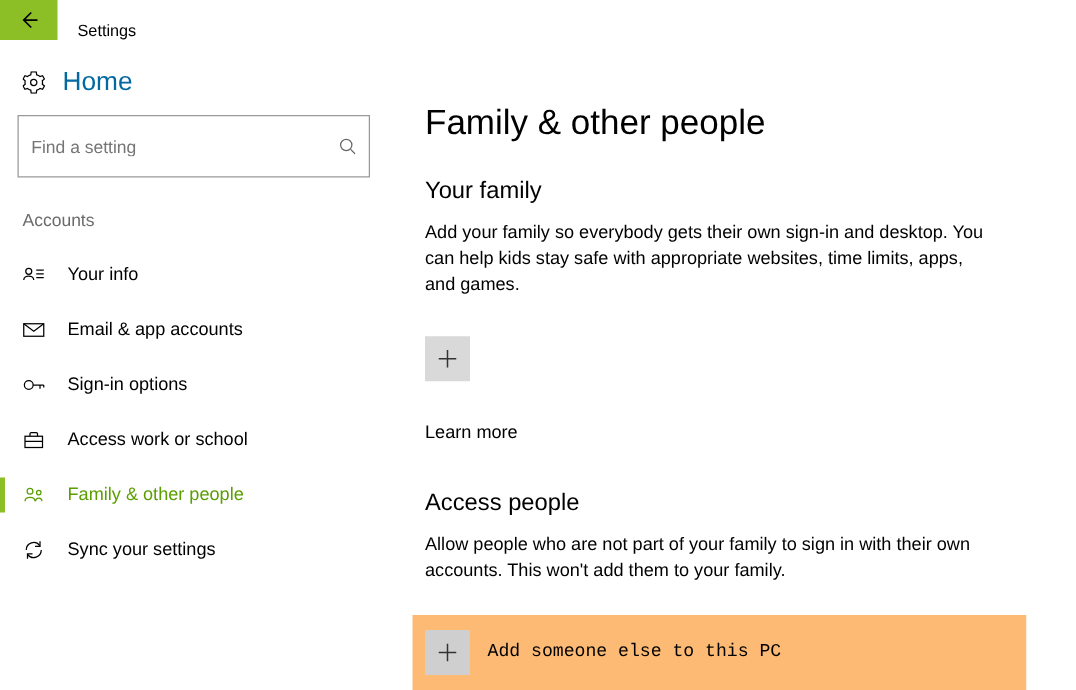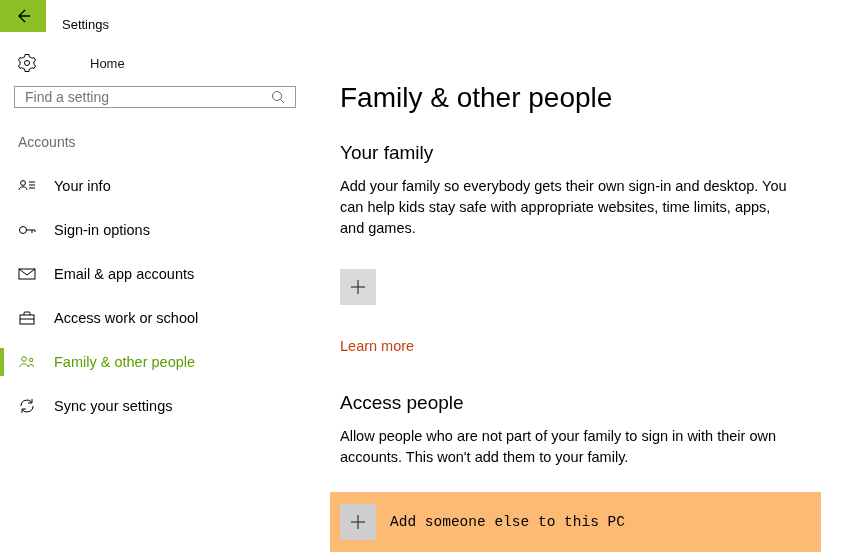--- a/index.html
+++ b/index.html
@@ -38,24 +38,24 @@
       width: 310px;
       padding: 14px 12px 0 12px;
     }
     .home-row {
       display: flex;
       align-items: center;
       gap: 14px;
       padding: 8px 6px 14px 6px;
     }
     .home-row .icon { width: 18px; height: 18px; }
-    .home-label { font-size: 13px; color: #0f172a; margin-left: 40px; }
+    .home-label { font-size: 21px; color: #0369a1; }
     .search-box {
       border: 1px solid #999;
-      height: 22px;
+      height: 50px;
       display: flex;
       align-items: center;
       padding: 0 10px;
       margin: 0 2px 26px 2px;
       background: #fff;
     }
     .search-input {
       border: none;
       outline: none;
       flex: 1;
@@ -130,21 +130,21 @@
       height: 36px;
       background: #d9d9d9;
       display: flex;
       align-items: center;
       justify-content: center;
       color: #333;
     }
     .add-row.highlighted .plus-tile { background: #cfcfcf; }
     .add-label { font-size: 14.5px; }
     .link {
-      color: #c2410c;
+      color: #000000;
       font-size: 14.5px;
       margin-bottom: 38px;
       display: inline-block;
     }
     svg { display: block; }
   </style>
 </head>
 <body>
 
 <div class="titlebar">
@@ -188,37 +188,37 @@
             <line x1="11" y1="8" x2="17" y2="8" stroke="#000" stroke-width="1"></line>
             <line x1="11" y1="11" x2="17" y2="11" stroke="#000" stroke-width="1"></line>
           </svg>
       </span>
       <span>Your info</span>
     </div>
 
     <div class="nav-item">
       <span class="icon">
         <svg width="18" height="18" viewBox="0 0 18 18">
+            <rect x="1" y="4" width="16" height="10" fill="none" stroke="#000" stroke-width="1"></rect>
+            <path d="M1 4l8 6 8-6" fill="none" stroke="#000" stroke-width="1"></path>
+          </svg>
+      </span>
+      <span>Email &amp; app accounts</span>
+    </div>
+
+    <div class="nav-item">
+      <span class="icon">
+        <svg width="18" height="18" viewBox="0 0 18 18">
             <circle cx="5" cy="9" r="3.5" fill="none" stroke="#000" stroke-width="1"></circle>
             <line x1="8.5" y1="9" x2="17" y2="9" stroke="#000" stroke-width="1"></line>
             <line x1="14" y1="9" x2="14" y2="12" stroke="#000" stroke-width="1"></line>
             <line x1="17" y1="9" x2="17" y2="11" stroke="#000" stroke-width="1"></line>
           </svg>
       </span>
       <span>Sign-in options</span>
-    </div>
-
-    <div class="nav-item">
-      <span class="icon">
-        <svg width="18" height="18" viewBox="0 0 18 18">
-            <rect x="1" y="4" width="16" height="10" fill="none" stroke="#000" stroke-width="1"></rect>
-            <path d="M1 4l8 6 8-6" fill="none" stroke="#000" stroke-width="1"></path>
-          </svg>
-      </span>
-      <span>Email &amp; app accounts</span>
     </div>
 
     <div class="nav-item">
       <span class="icon">
         <svg width="18" height="18" viewBox="0 0 18 18">
             <rect x="2" y="6" width="14" height="9" fill="none" stroke="#000" stroke-width="1"></rect>
             <path d="M6 6V4c0-.6.4-1 1-1h4c.6 0 1 .4 1 1v2" fill="none" stroke="#000" stroke-width="1"></path>
             <line x1="2" y1="10" x2="16" y2="10" stroke="#000" stroke-width="1"></line>
           </svg>
       </span>

